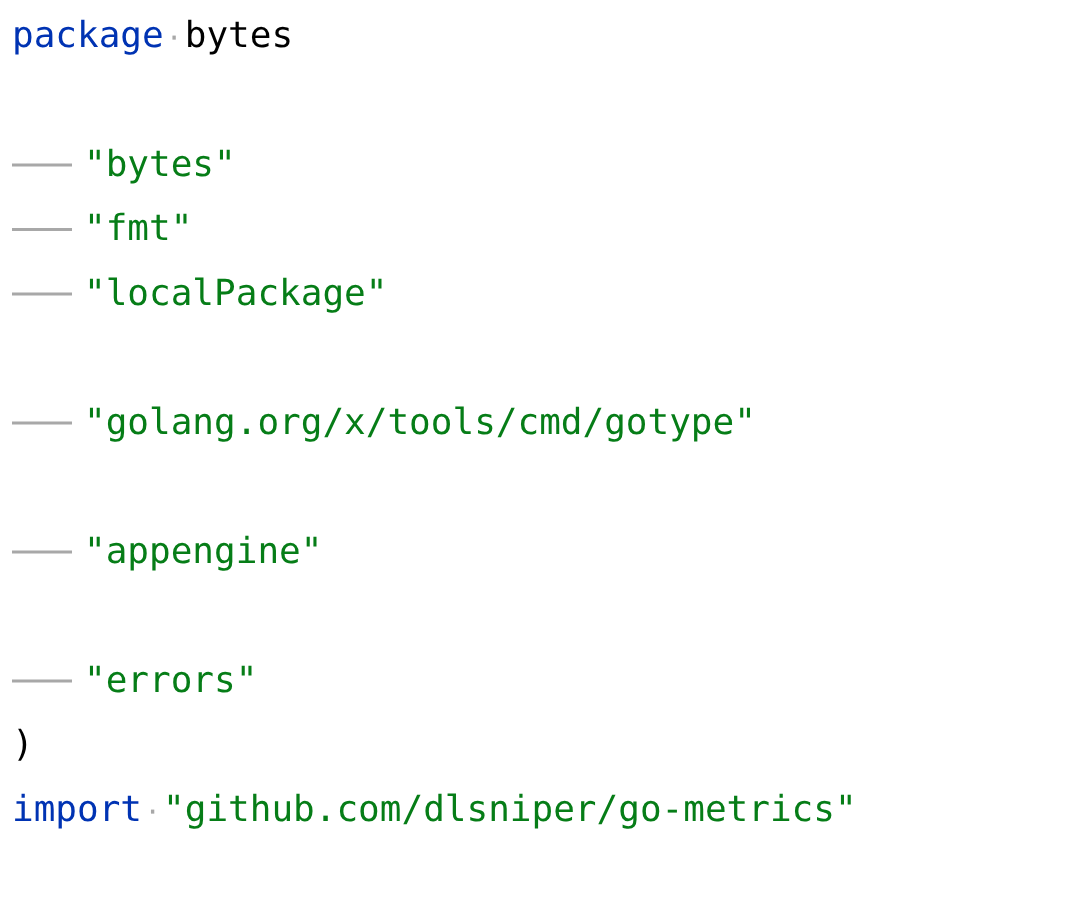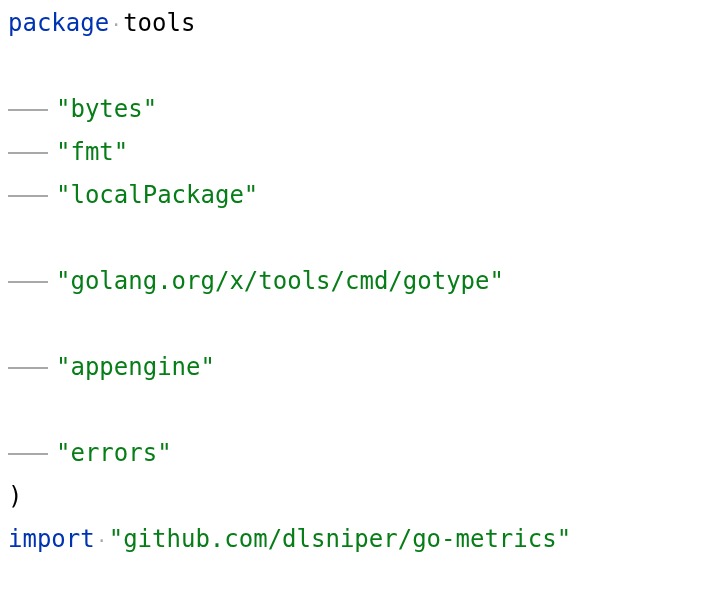--- a/index.html
+++ b/index.html
@@ -45,21 +45,21 @@
     height:2px;
     background:var(--ws);
     vertical-align:middle;
   }
 </style>
 </head>
 <body>
 
 <div class="editor">
   <div>
-      <div class="code-line"><span class="tok-kw">package</span><span class="tok-sp">·</span><span class="tok-pl">tools</span></div>
+      <div class="code-line"><span class="tok-kw">package</span><span class="tok-sp">·</span><span class="tok-pl">bytes</span></div>
       <div class="code-line">&nbsp;</div>
       <div class="code-line"><span class="tok-tab"></span><span class="tok-str">"bytes"</span></div>
       <div class="code-line"><span class="tok-tab"></span><span class="tok-str">"fmt"</span></div>
       <div class="code-line"><span class="tok-tab"></span><span class="tok-str">"localPackage"</span></div>
       <div class="code-line">&nbsp;</div>
       <div class="code-line"><span class="tok-tab"></span><span class="tok-str">"golang.org/x/tools/cmd/gotype"</span></div>
       <div class="code-line">&nbsp;</div>
       <div class="code-line"><span class="tok-tab"></span><span class="tok-str">"appengine"</span></div>
       <div class="code-line">&nbsp;</div>
       <div class="code-line"><span class="tok-tab"></span><span class="tok-str">"errors"</span></div>

